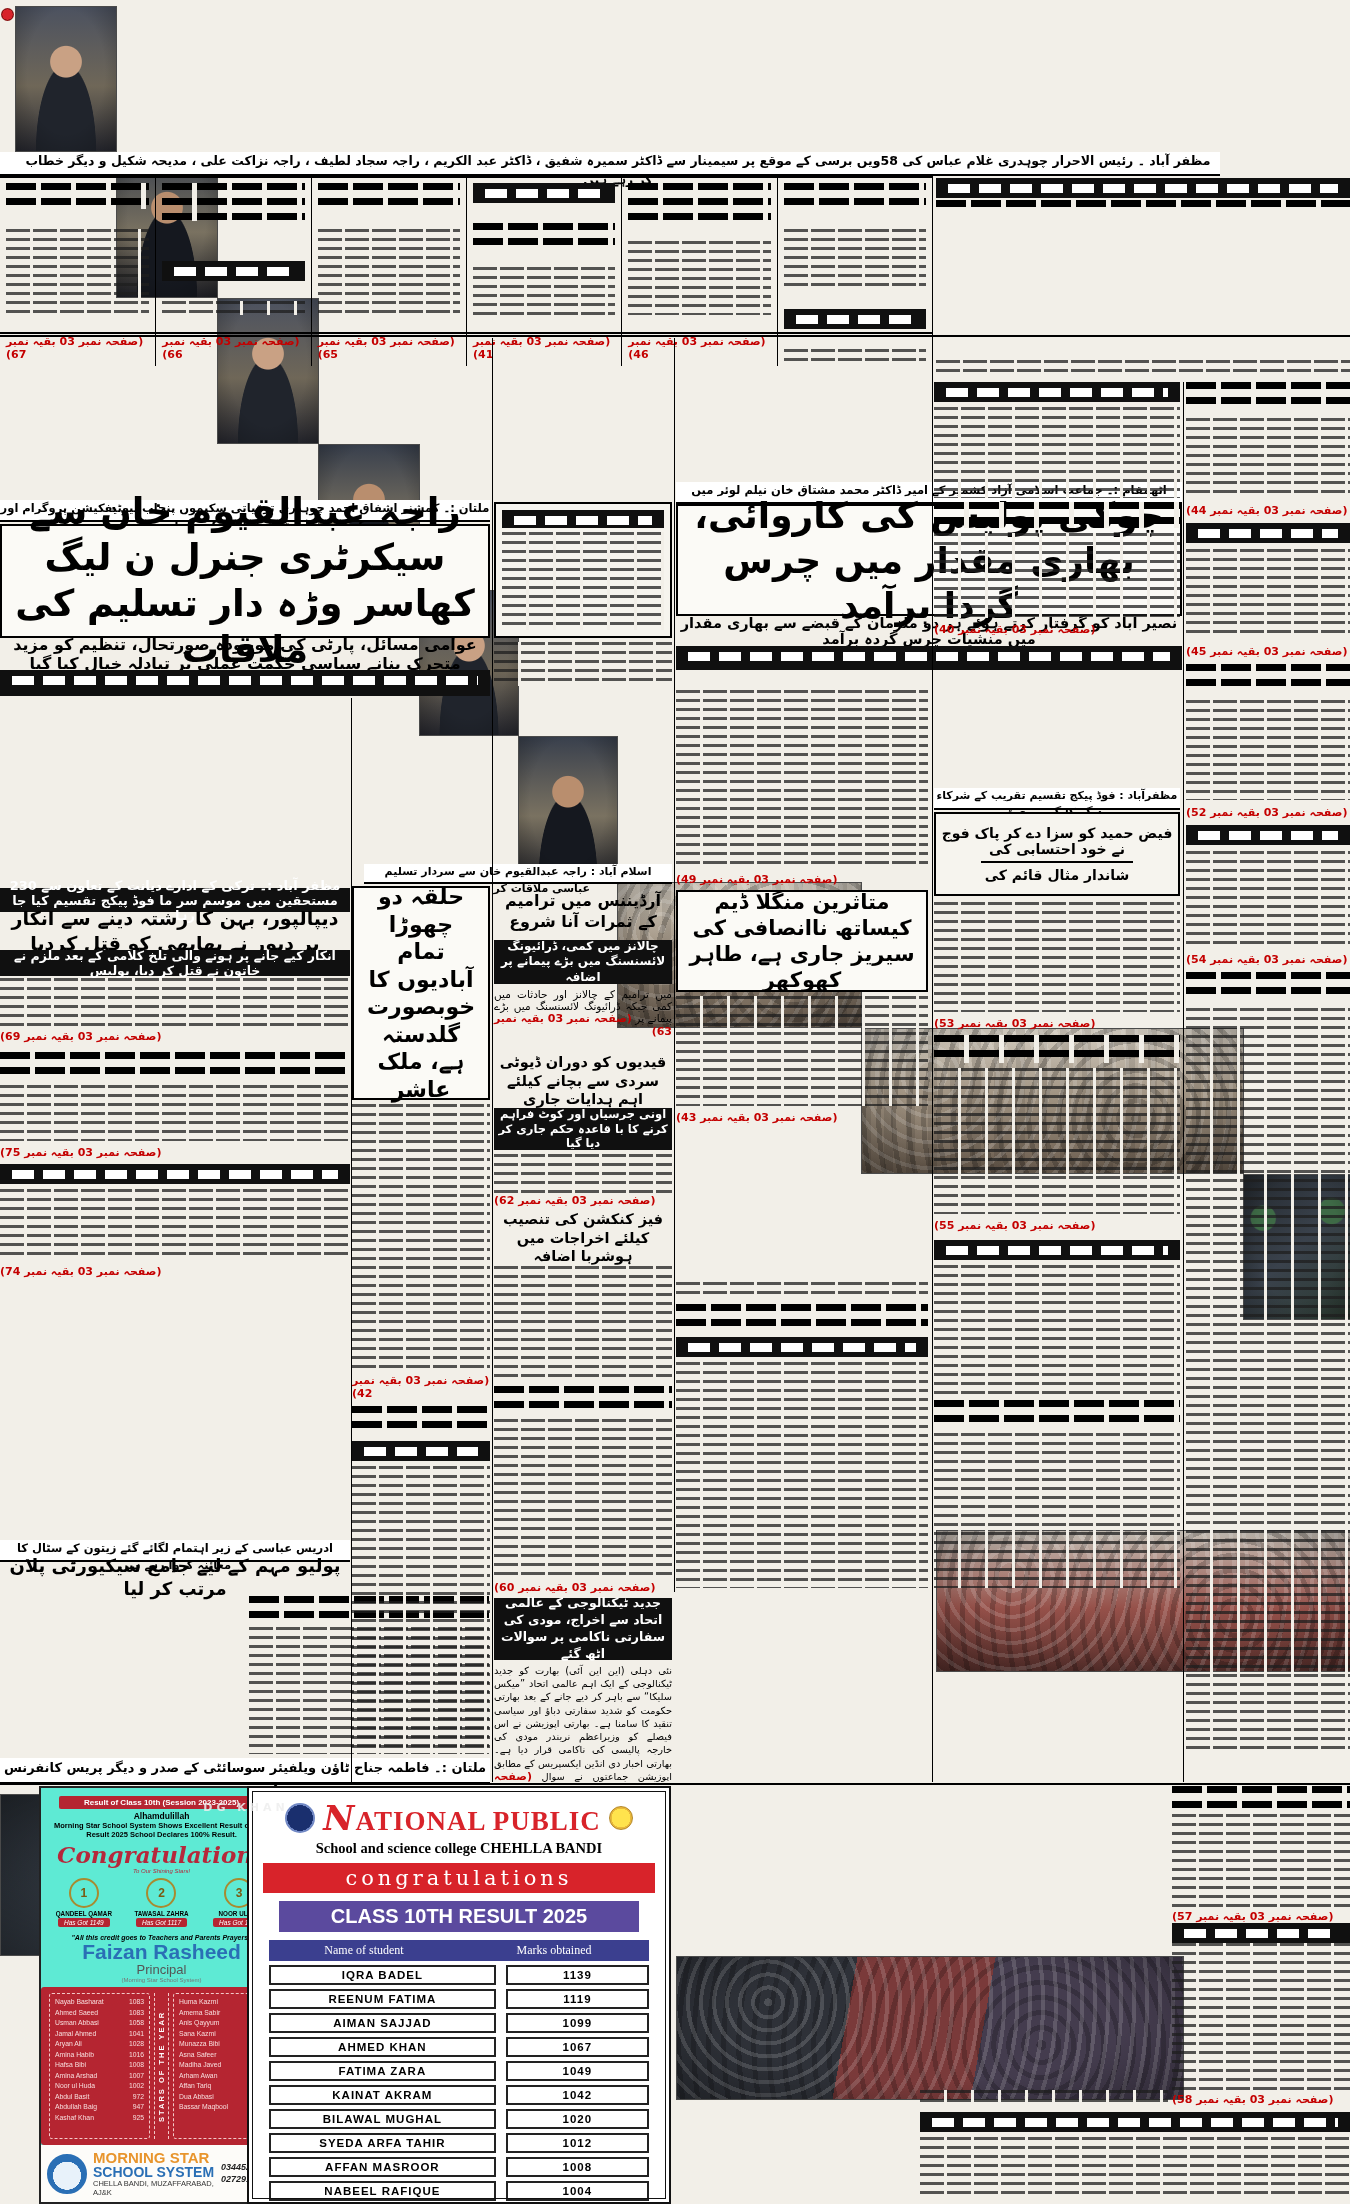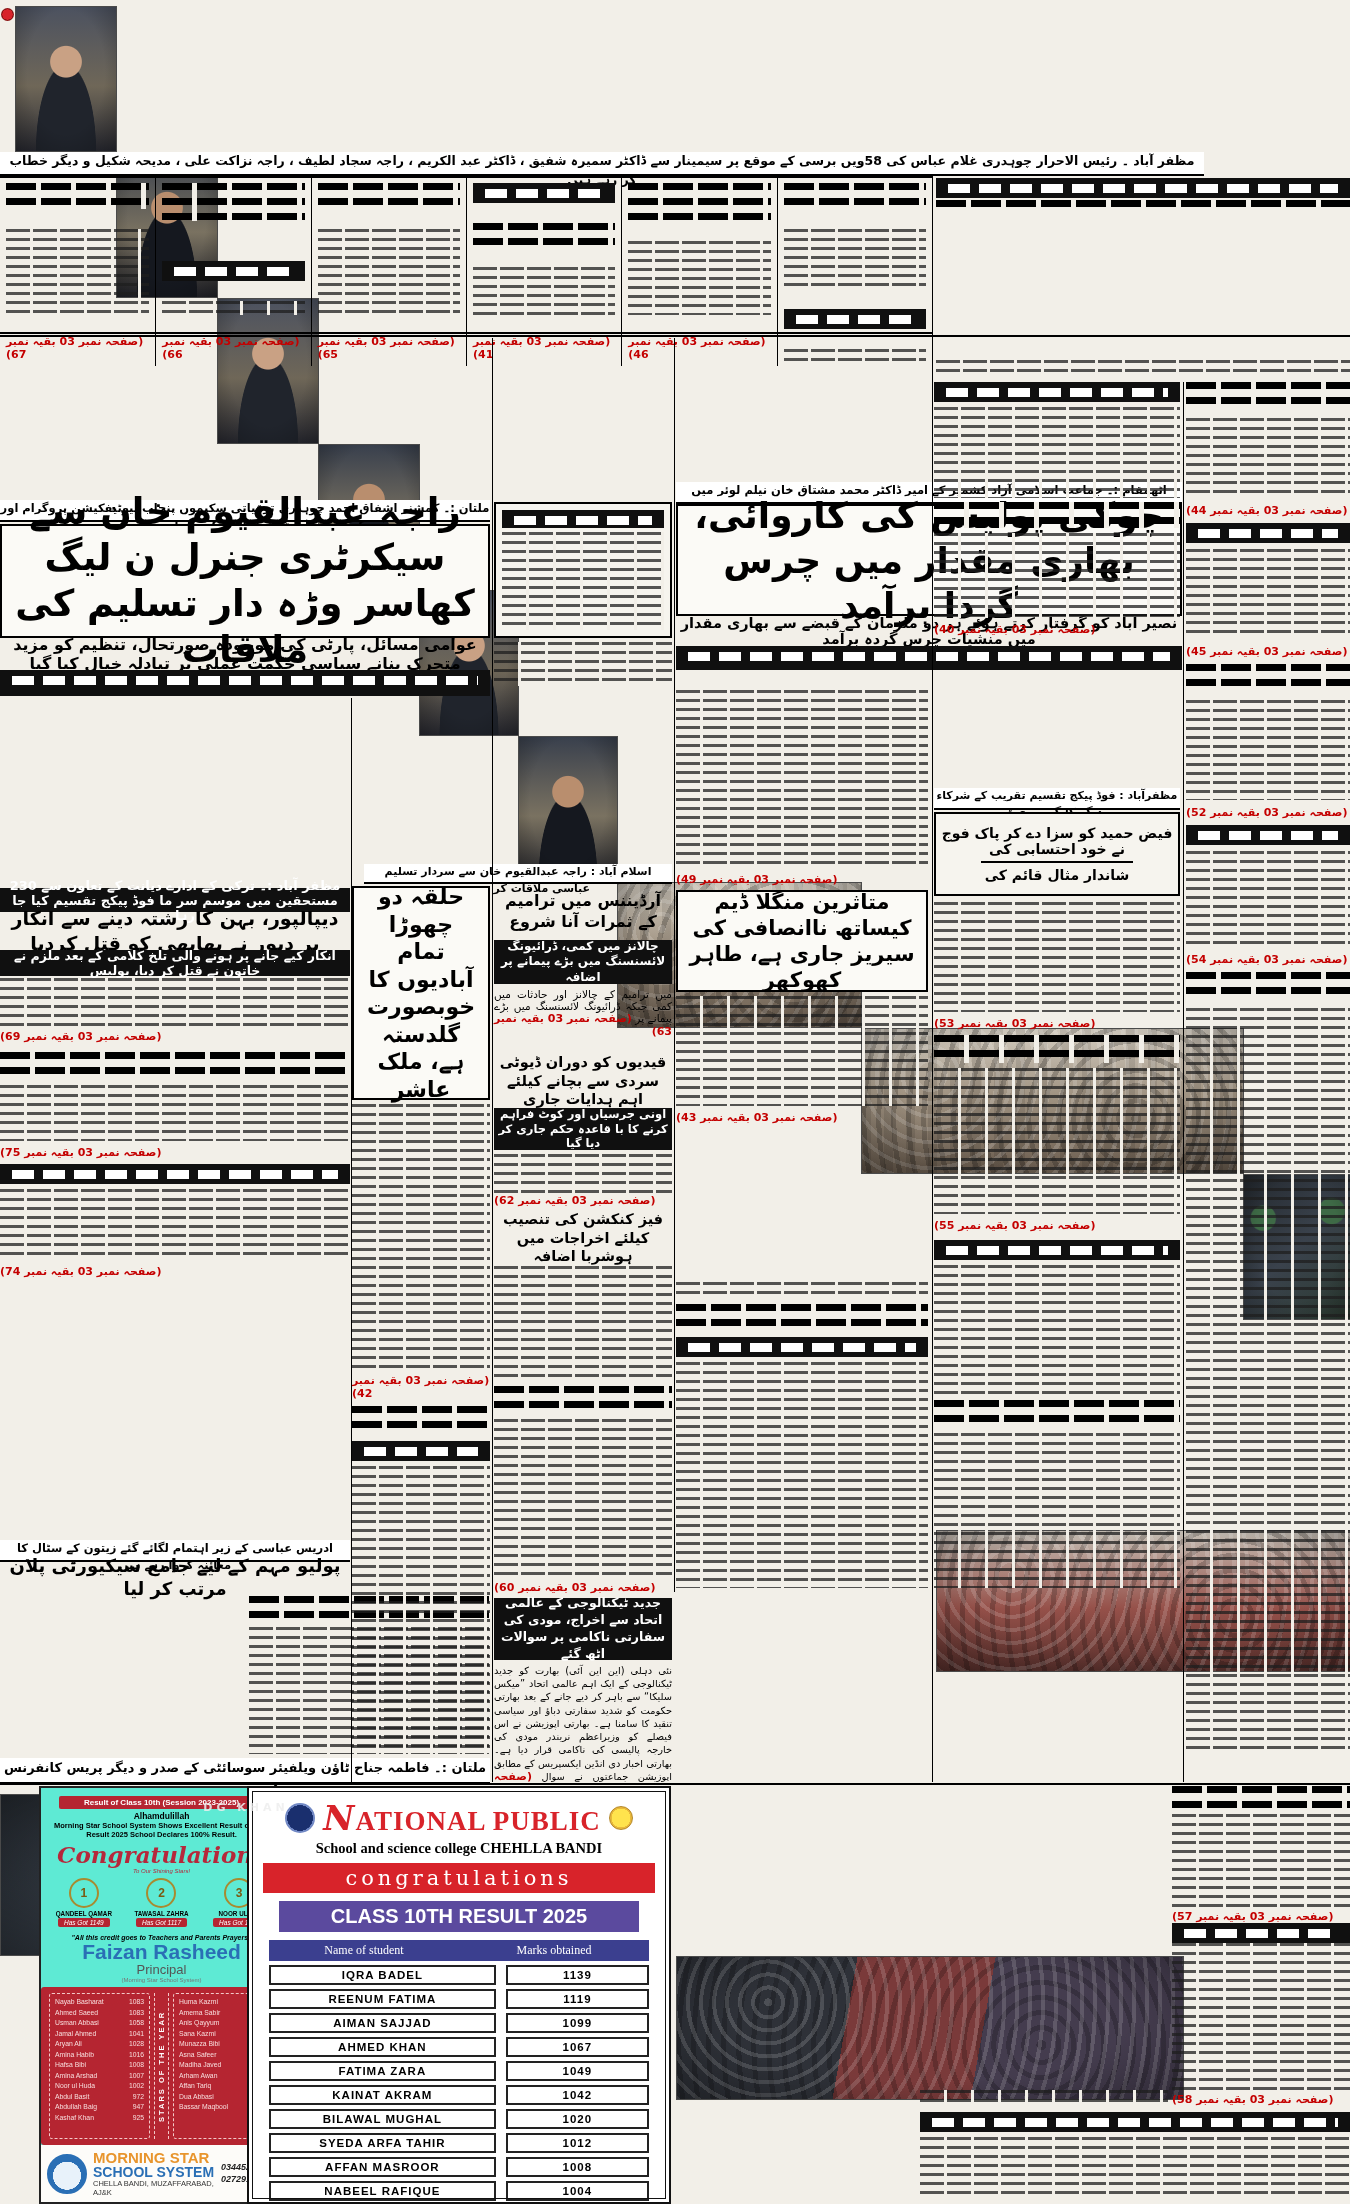--- a/index.html
+++ b/index.html
@@ -127,21 +127,21 @@
   <div class="abs ph ph-port" style="left:15px;top:6px;width:100px;height:144px;"></div>
   <div class="abs ph ph-port2" style="left:116px;top:6px;width:100px;height:144px;"></div>
   <div class="abs ph ph-port" style="left:217px;top:6px;width:100px;height:144px;"></div>
   <div class="abs ph ph-port2" style="left:318px;top:6px;width:100px;height:144px;"></div>
   <div class="abs ph ph-port" style="left:419px;top:6px;width:98px;height:144px;"></div>
   <div class="abs ph ph-port2" style="left:518px;top:6px;width:98px;height:144px;"></div>
   <div class="abs ph ph-aud tex" style="left:617px;top:6px;width:243px;height:144px;"></div>
   <div class="abs ph ph-aud tex" style="left:861px;top:6px;width:381px;height:144px;"></div>
   <div class="abs ph ph-meet" style="left:1243px;top:6px;width:107px;height:144px;"></div>
 
-  <div class="abs cap ur" style="left:0;top:152px;width:1204px;height:22px;">مظفر آباد ۔ رئیس الاحرار چوہدری غلام عباس کی 58ویں برسی کے موقع پر سیمینار سے ڈاکٹر سمیرہ شفیق ، ڈاکٹر عبد الکریم ، راجہ سجاد لطیف ، راجہ نزاکت علی ، مدیحہ شکیل و دیگر خطاب کر رہے ہیں</div>
+  <div class="abs cap ur" style="left:0;top:152px;width:1204px;height:22px;padding-left:16px;">مظفر آباد ۔ رئیس الاحرار چوہدری غلام عباس کی 58ویں برسی کے موقع پر سیمینار سے ڈاکٹر سمیرہ شفیق ، ڈاکٹر عبد الکریم ، راجہ سجاد لطیف ، راجہ نزاکت علی ، مدیحہ شکیل و دیگر خطاب کر رہے ہیں</div>
 
   <div class="abs band1" style="left:0;top:176px;width:932px;height:158px;box-sizing:border-box;">
     <div class="b1col">
       <div class="simhead" style="height:26px;"></div>
       <div class="sim grow"></div>
       <div class="tag">(صفحہ نمبر 03 بقیہ نمبر 67)</div>
     </div>
     <div class="b1col">
       <div class="simhead" style="height:38px;"></div>
       <div class="sim grow"></div>

